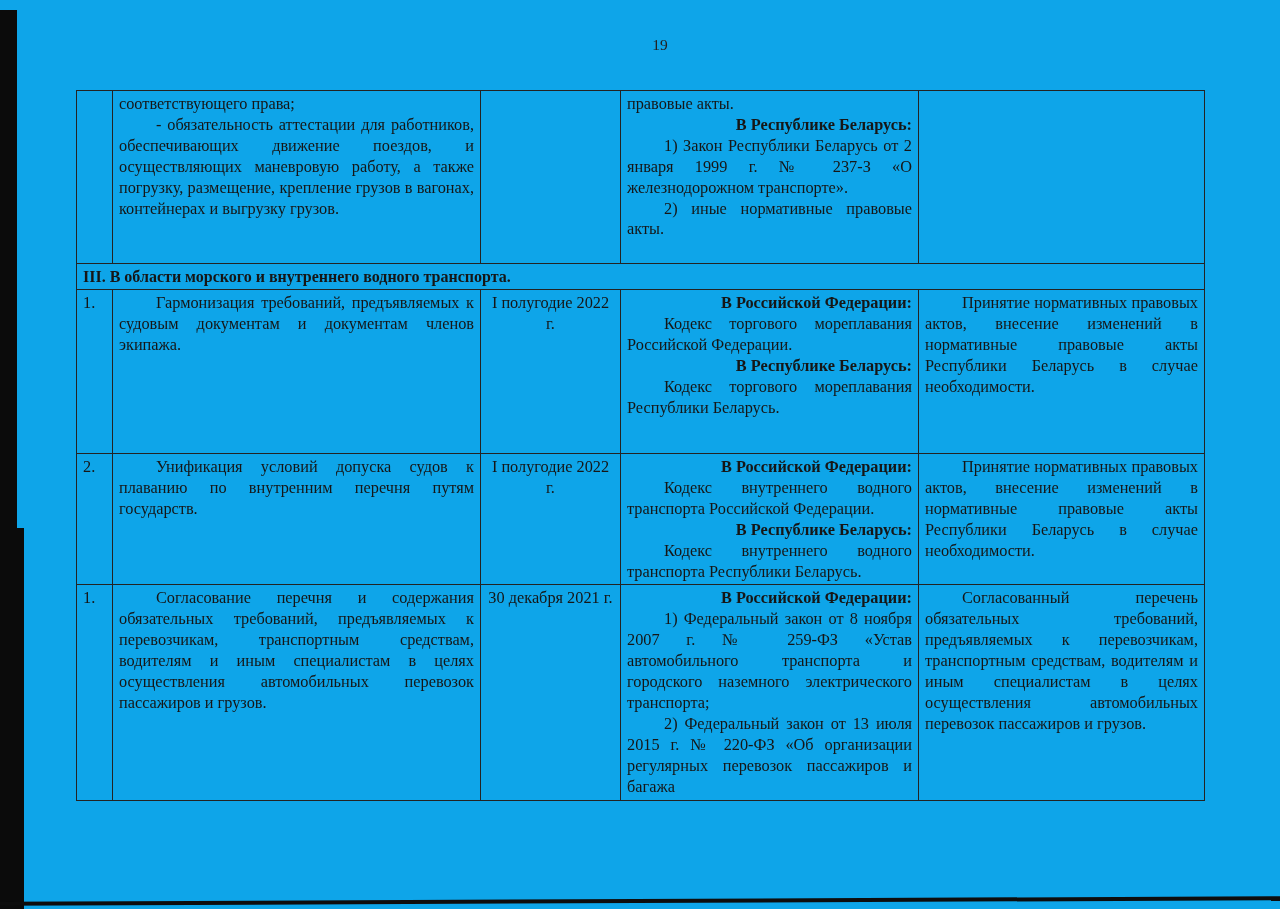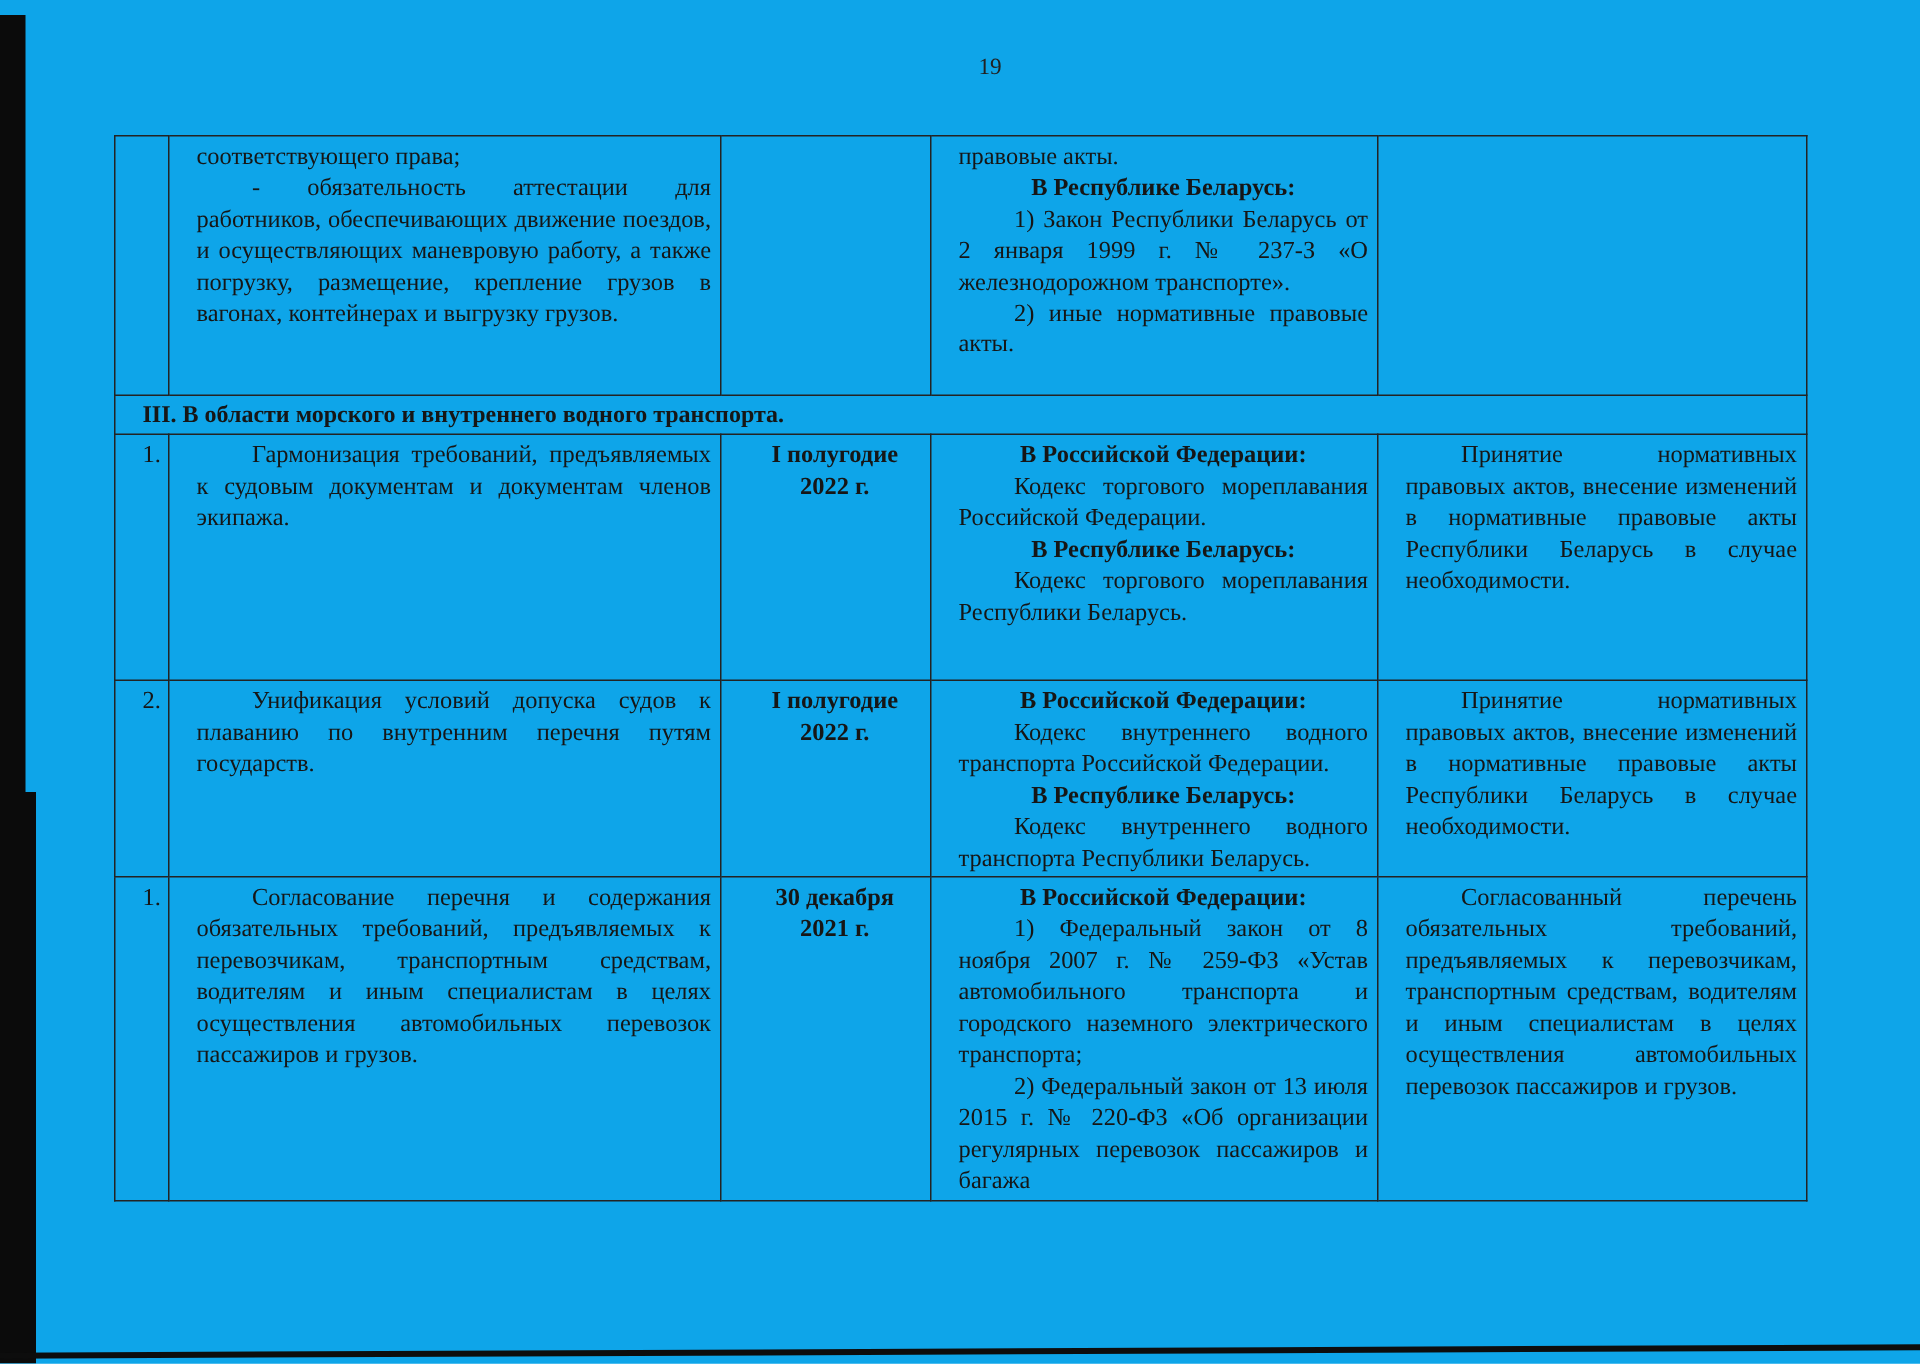--- a/index.html
+++ b/index.html
@@ -39,33 +39,33 @@
 
   table.doc {
     position: absolute; left: 76px; top: 90px;
     width: 1128px;
     border-collapse: collapse; table-layout: fixed;
     font-size: 16.3px; line-height: 20.9px; color: #161616;
   }
   table.doc td {
     border: 1.5px solid #232323;
     vertical-align: top;
-    padding: 3px 6px 2px 18px;
+    padding: 3px 6px 2px 6px;
     overflow: hidden;
   }
   td.num { padding: 3px 2px 0 7px; text-align: left; }
-  td.term { text-align: center; padding-top: 3px; font-weight: bold; }
+  td.term { text-align: center; padding-top: 3px; }
   td.sect {
     font-weight: bold; 
     font-size: 16px; padding: 0 0 1px 0; line-height: 20px;
   }
   p { margin: 0; text-align: justify; }
   p.ind { text-indent: 37px; }
   p.flush { text-indent: 0; }
-  p.bc { text-align: center; font-weight: bold; text-indent: 0; }
+  p.bc { text-align: right; font-weight: bold; text-indent: 0; }
 </style>
 </head>
 <body>
 
 <div class="page">
 
   <div class="scan-bar-top"></div>
   <div class="scan-bar-bottom"></div>
   <div class="scan-edge-bottom"></div>
 

